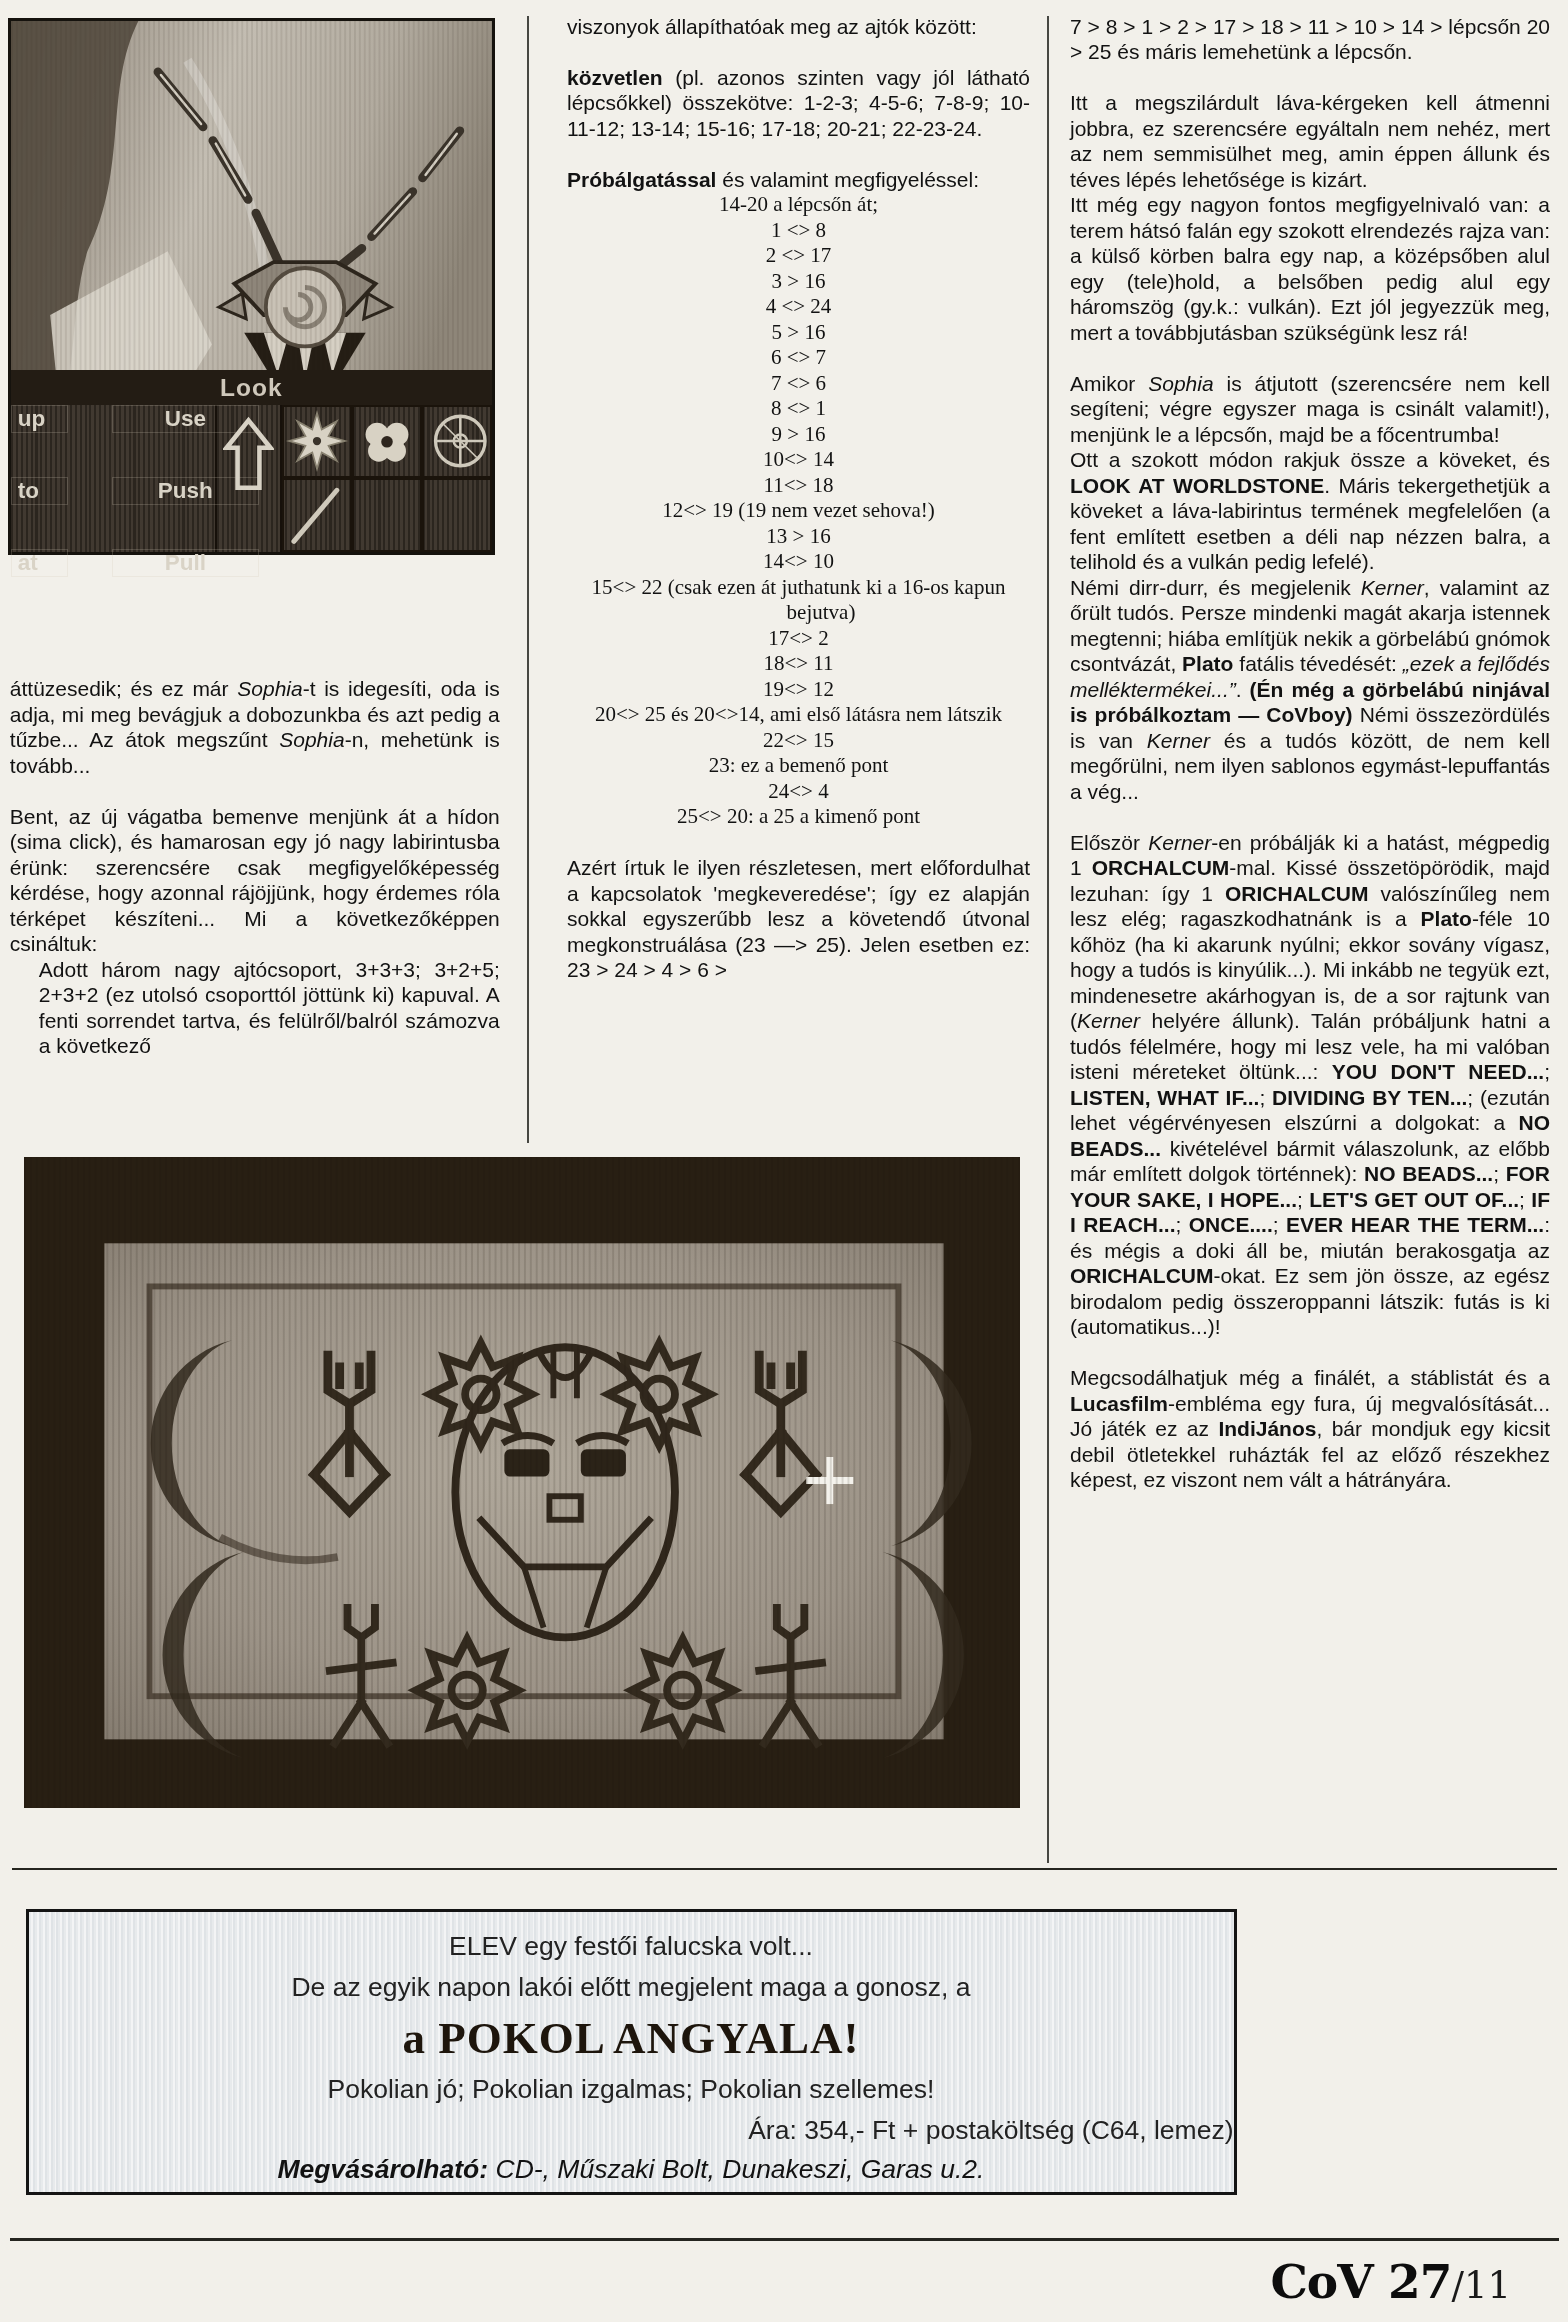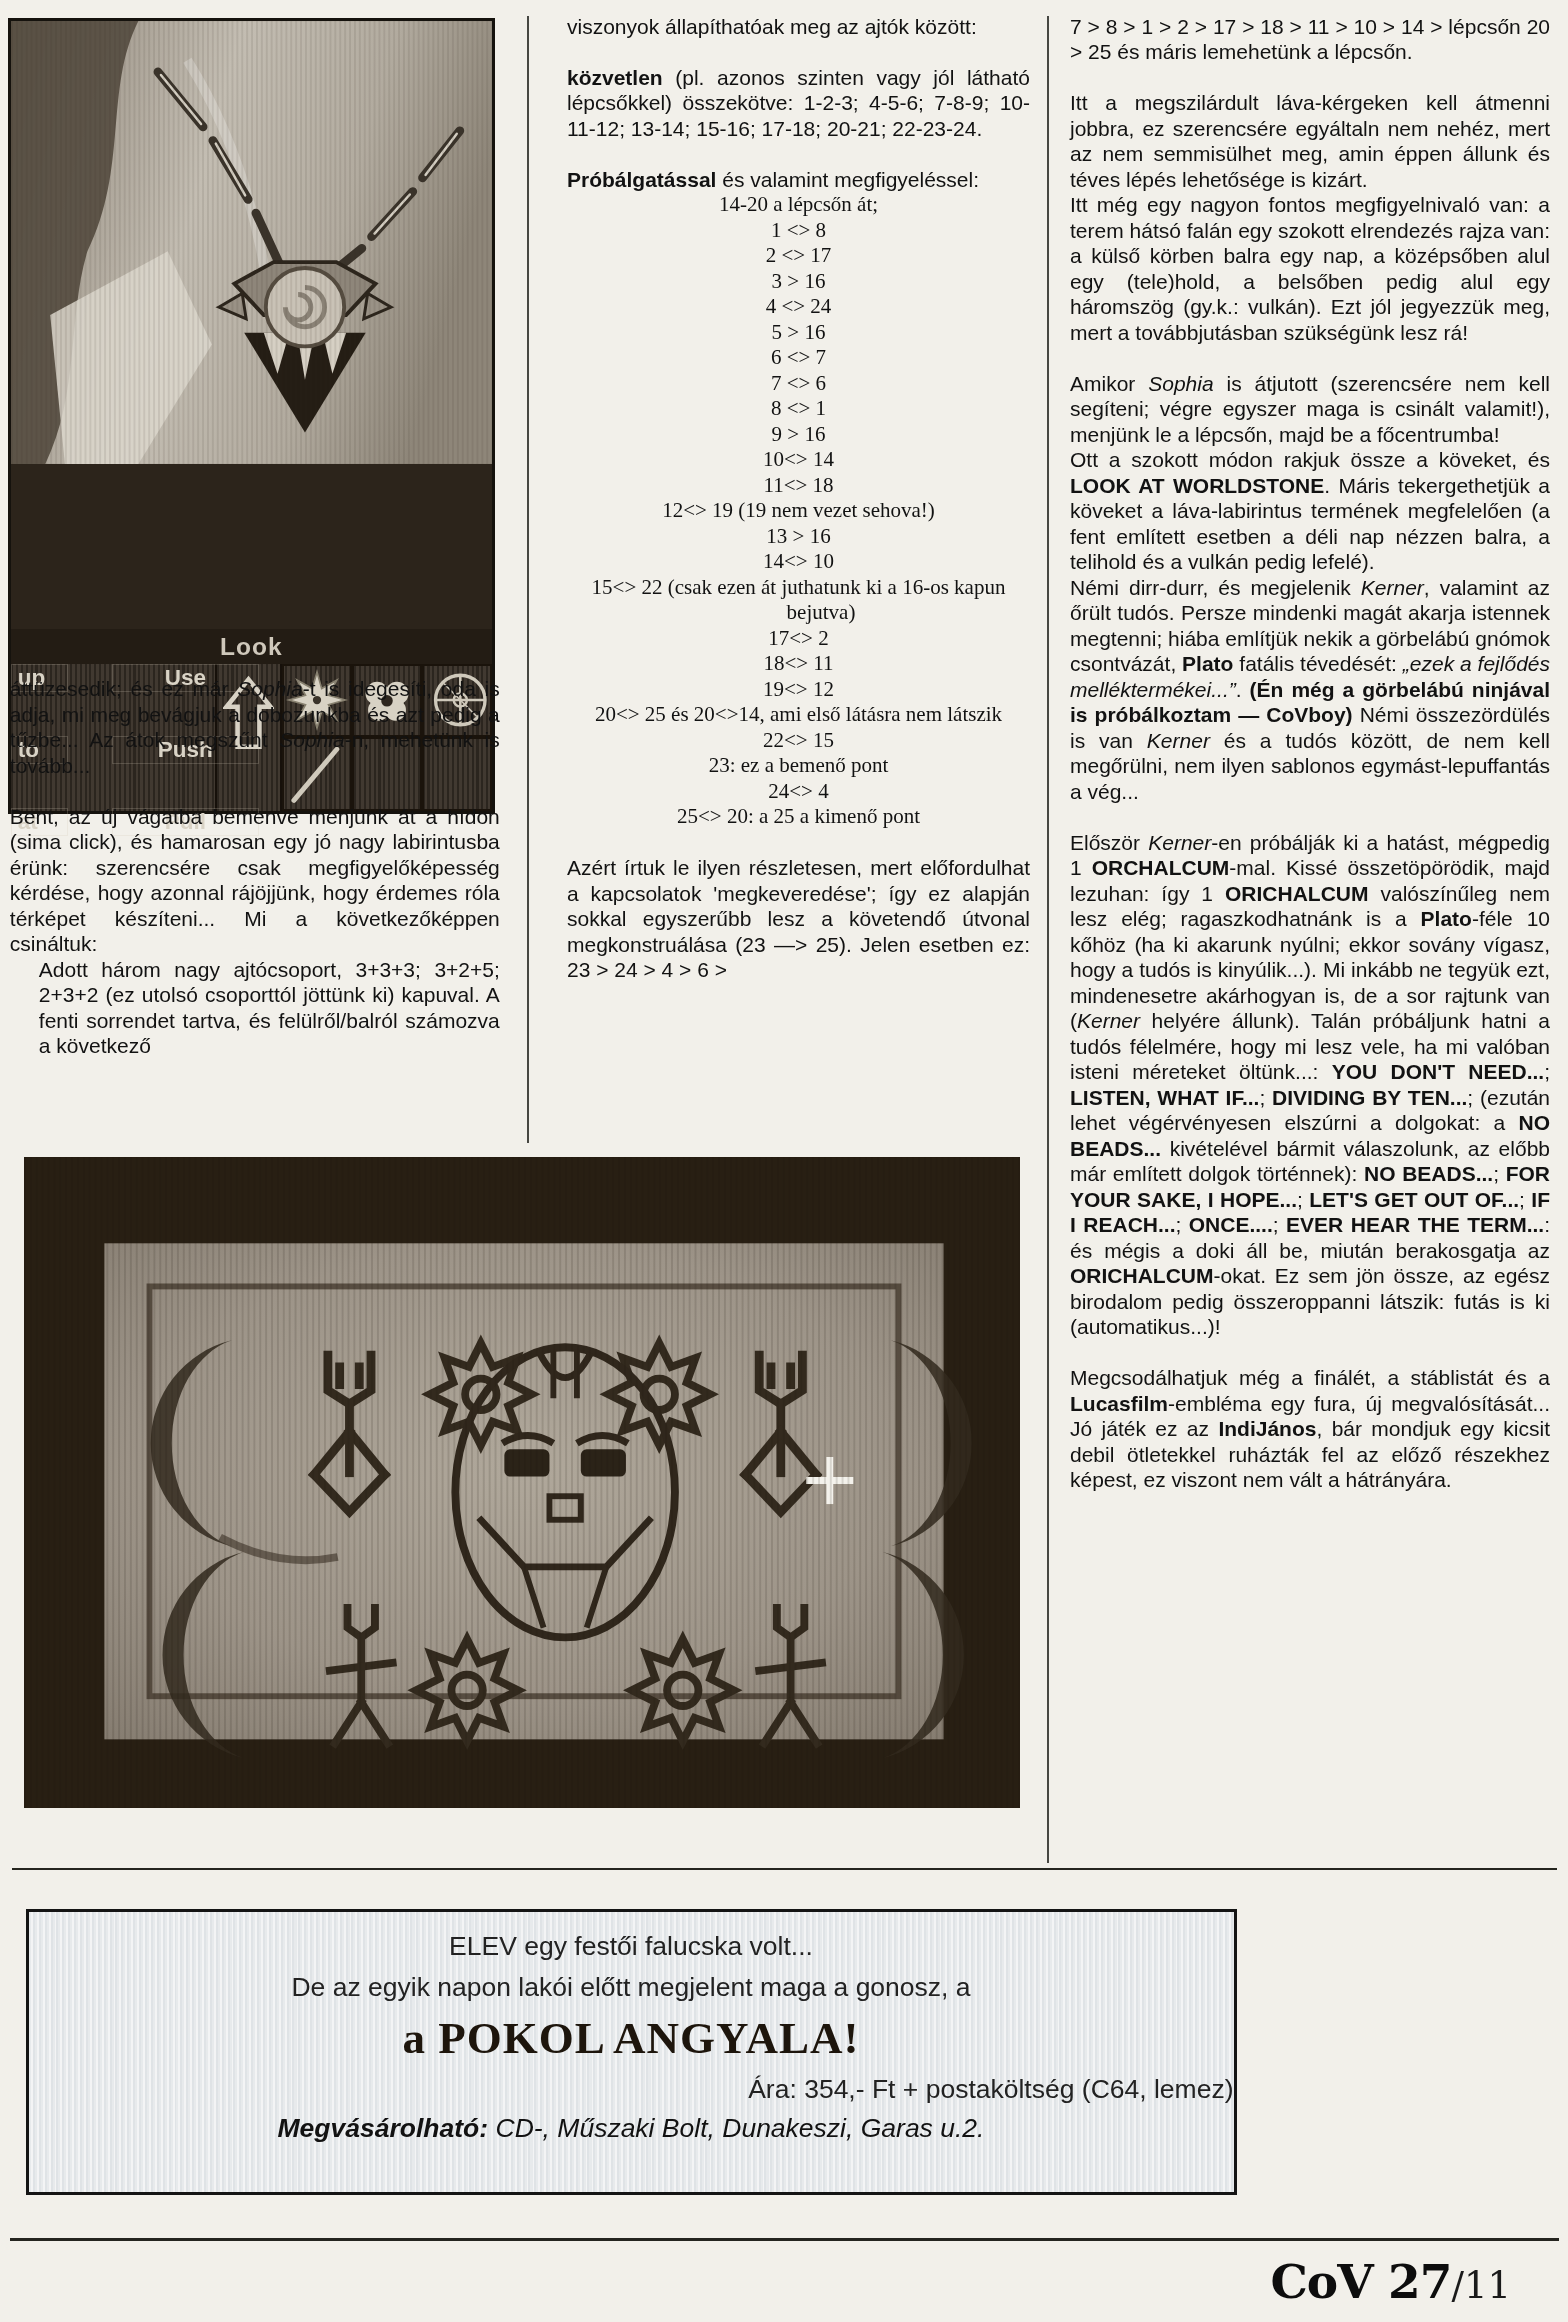--- a/index.html
+++ b/index.html
@@ -18,21 +18,21 @@
   .i{font-style:italic;}
   .list-line{padding-left:45px;text-indent:-45px;text-align:center;font-family:Liberation Serif, serif;}
   .vrule{position:absolute;width:2px;background:#474742;}
   .vrule.r1{left:527px;top:15.7px;height:1127px;}
   .vrule.r2{left:1047px;top:15.7px;height:1847px;}
   .hrule{position:absolute;background:#25251f;height:2.9px;}
   .hrule.h1{left:11.8px;top:1868px;width:1545px;height:2px;}
   .hrule.h2{left:9.8px;top:2238px;width:1549px;}
 
   
-  .shot1{position:absolute;left:7.8px;top:17.6px;width:487px;height:796px;background:#2c241b;
+  .shot1{position:absolute;left:7.8px;top:17.6px;width:487px;height:537px;background:#2c241b;
          border:3.9px solid #15120d;box-sizing:border-box;}
   .shot1 .photo{position:absolute;left:0;top:0;right:0;height:443px;overflow:hidden;}
   .ui{position:absolute;left:0;right:0;bottom:0;height:182px;
       background:#3b332a;
       background-image:repeating-linear-gradient(90deg,rgba(0,0,0,.28) 0 2px,rgba(255,255,255,.03) 2px 4.9px);}
   .ui-title{height:35px;background:#231c14;color:#cfc8bb;font-weight:700;font-size:24.5px;
             text-align:center;line-height:35px;letter-spacing:1px;}
   .ui-body{display:flex;height:147px;}
   .verbs{width:204px;display:grid;grid-template-columns:57px 147px;grid-auto-rows:1fr;
          border-right:2.9px solid #16100a;gap:44px;}
@@ -308,20 +308,21 @@
       </g>
 
       <rect width="1016" height="664" fill="url(#vgrain)"></rect>
     </svg>
   </div>
 
   <div class="adbox">
     <div class="ad-line">ELEV egy festői falucska volt...</div>
     <div class="ad-line">De az egyik napon lakói előtt megjelent maga a gonosz, a</div>
     <div class="ad-head">a POKOL ANGYALA!</div>
+    <div class="ad-line">Pokolian jó; Pokolian izgalmas; Pokolian szellemes!</div>
     <div class="ad-line ad-bold">Ára: 354,- Ft + postaköltség (C64, lemez)</div>
     <div class="ad-it"><span>Megvásárolható:</span><span class="rest"> CD-, Műszaki Bolt, Dunakeszi, Garas u.2.</span></div>
   </div>
 
   <div class="footer">
     <span class="cov">CoV 27</span>
     <span class="pnum">/11</span>
   </div>
 
 </div>

